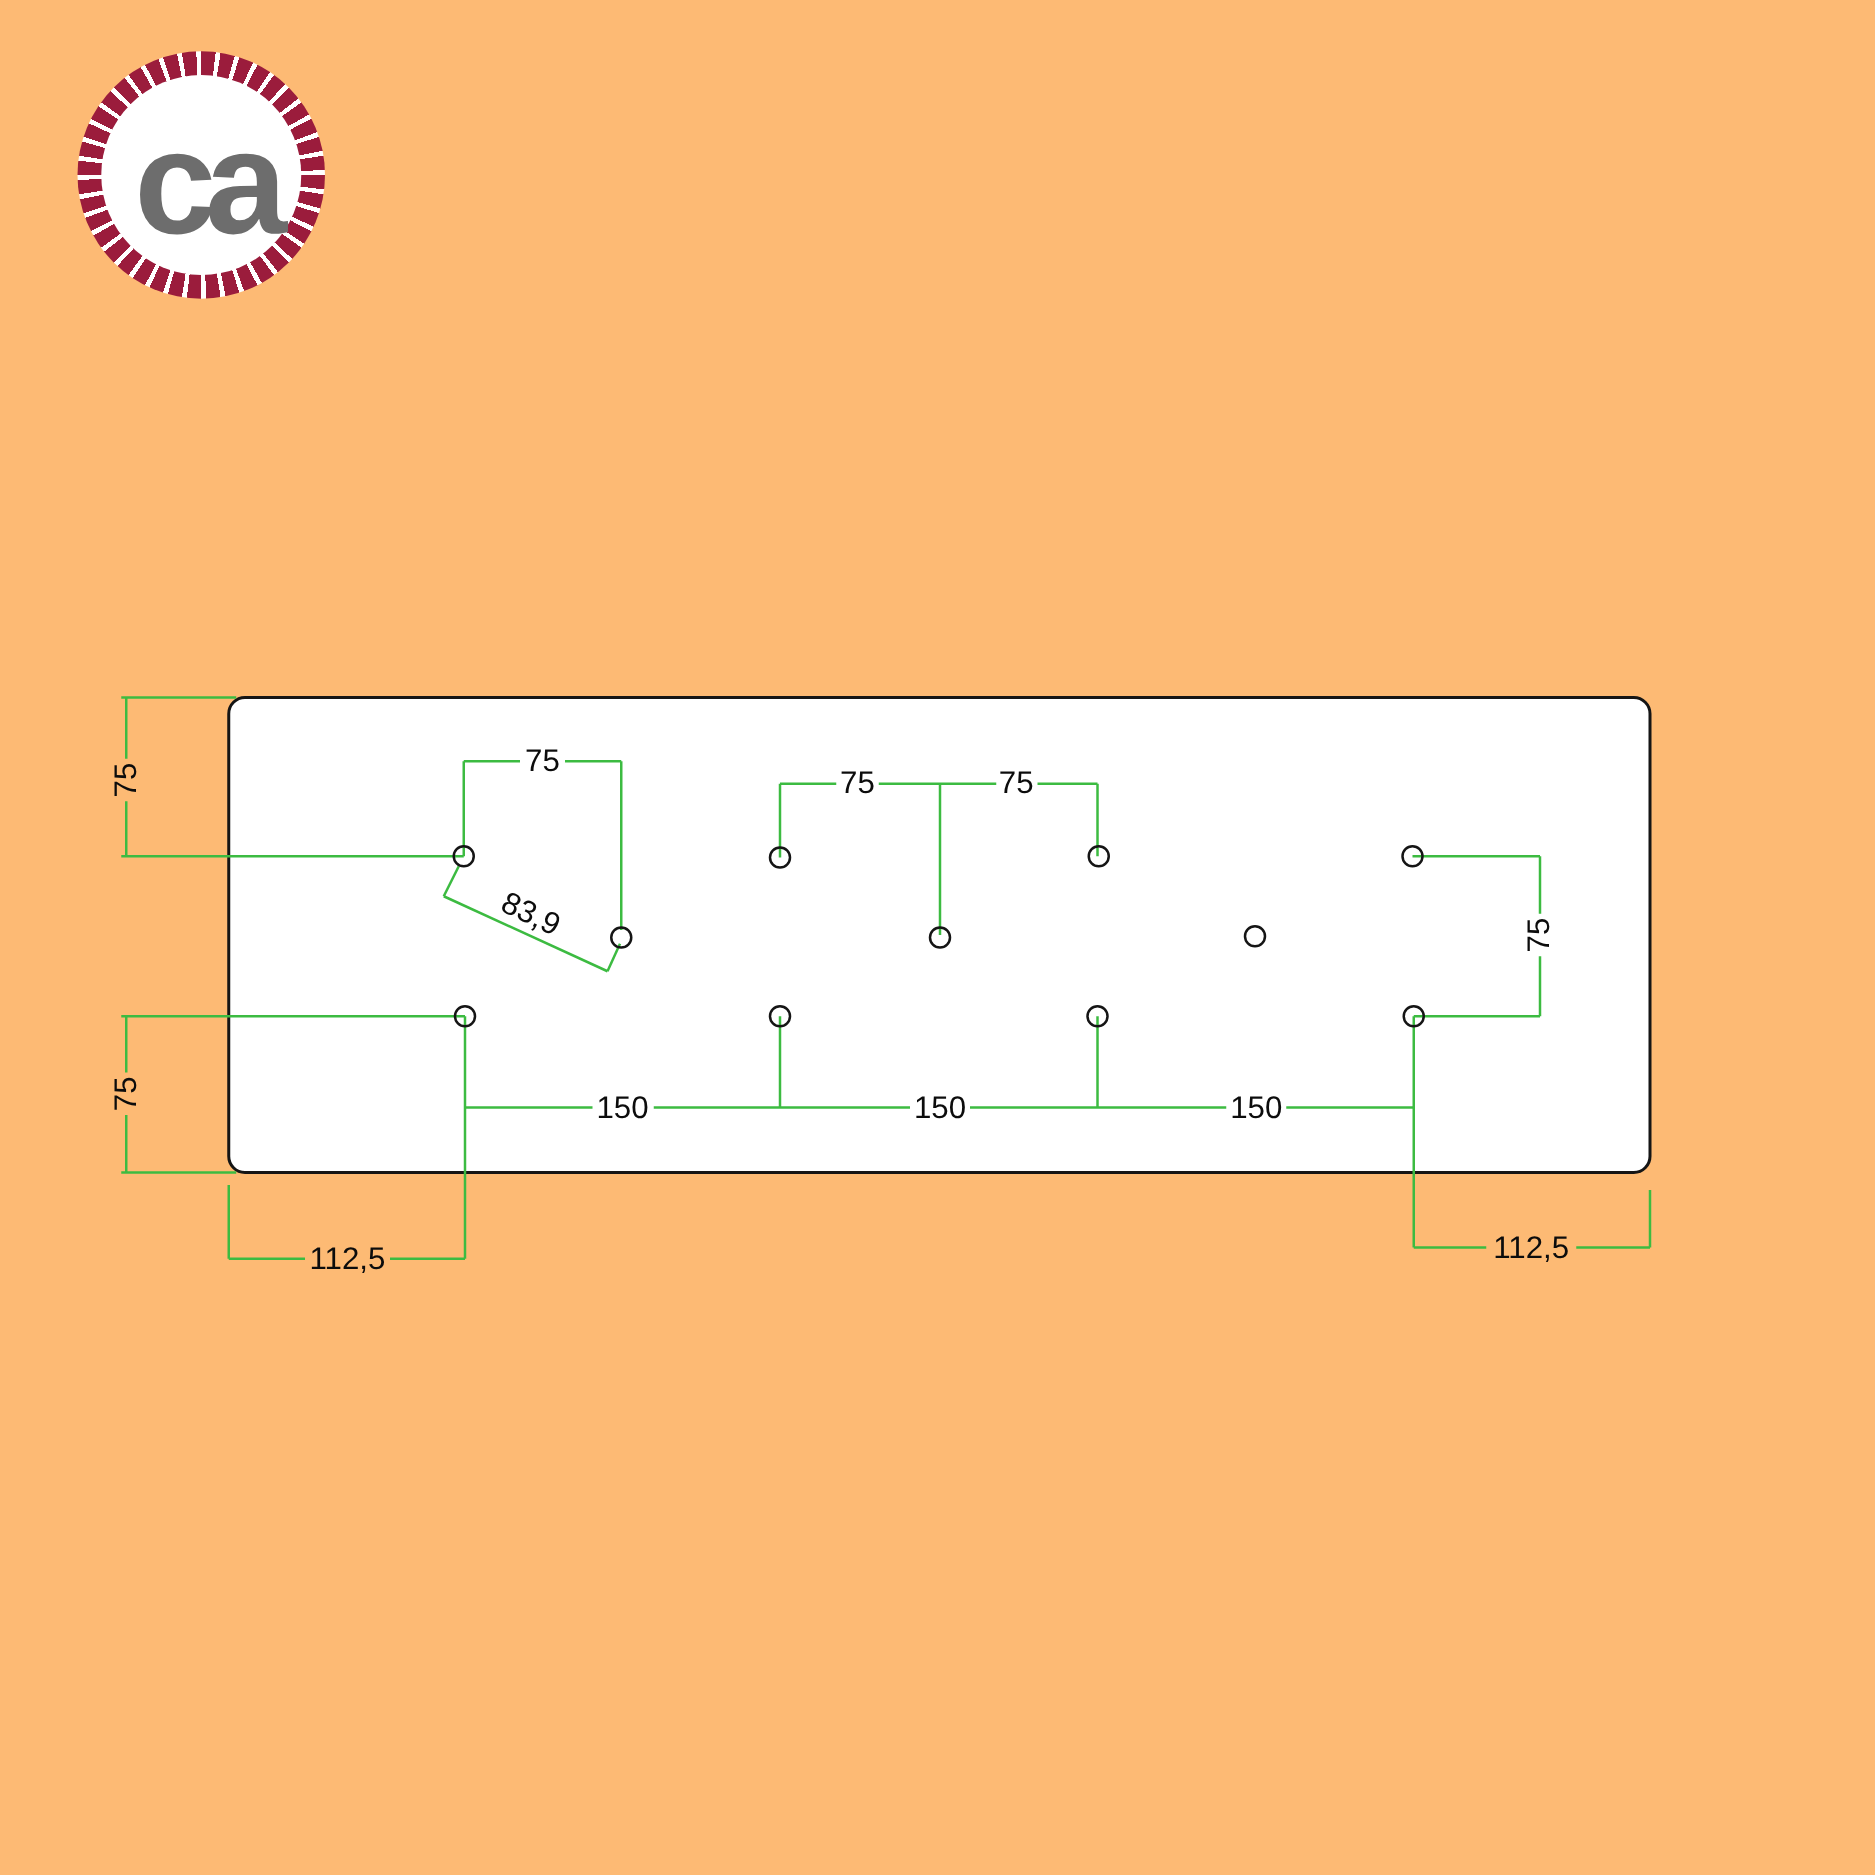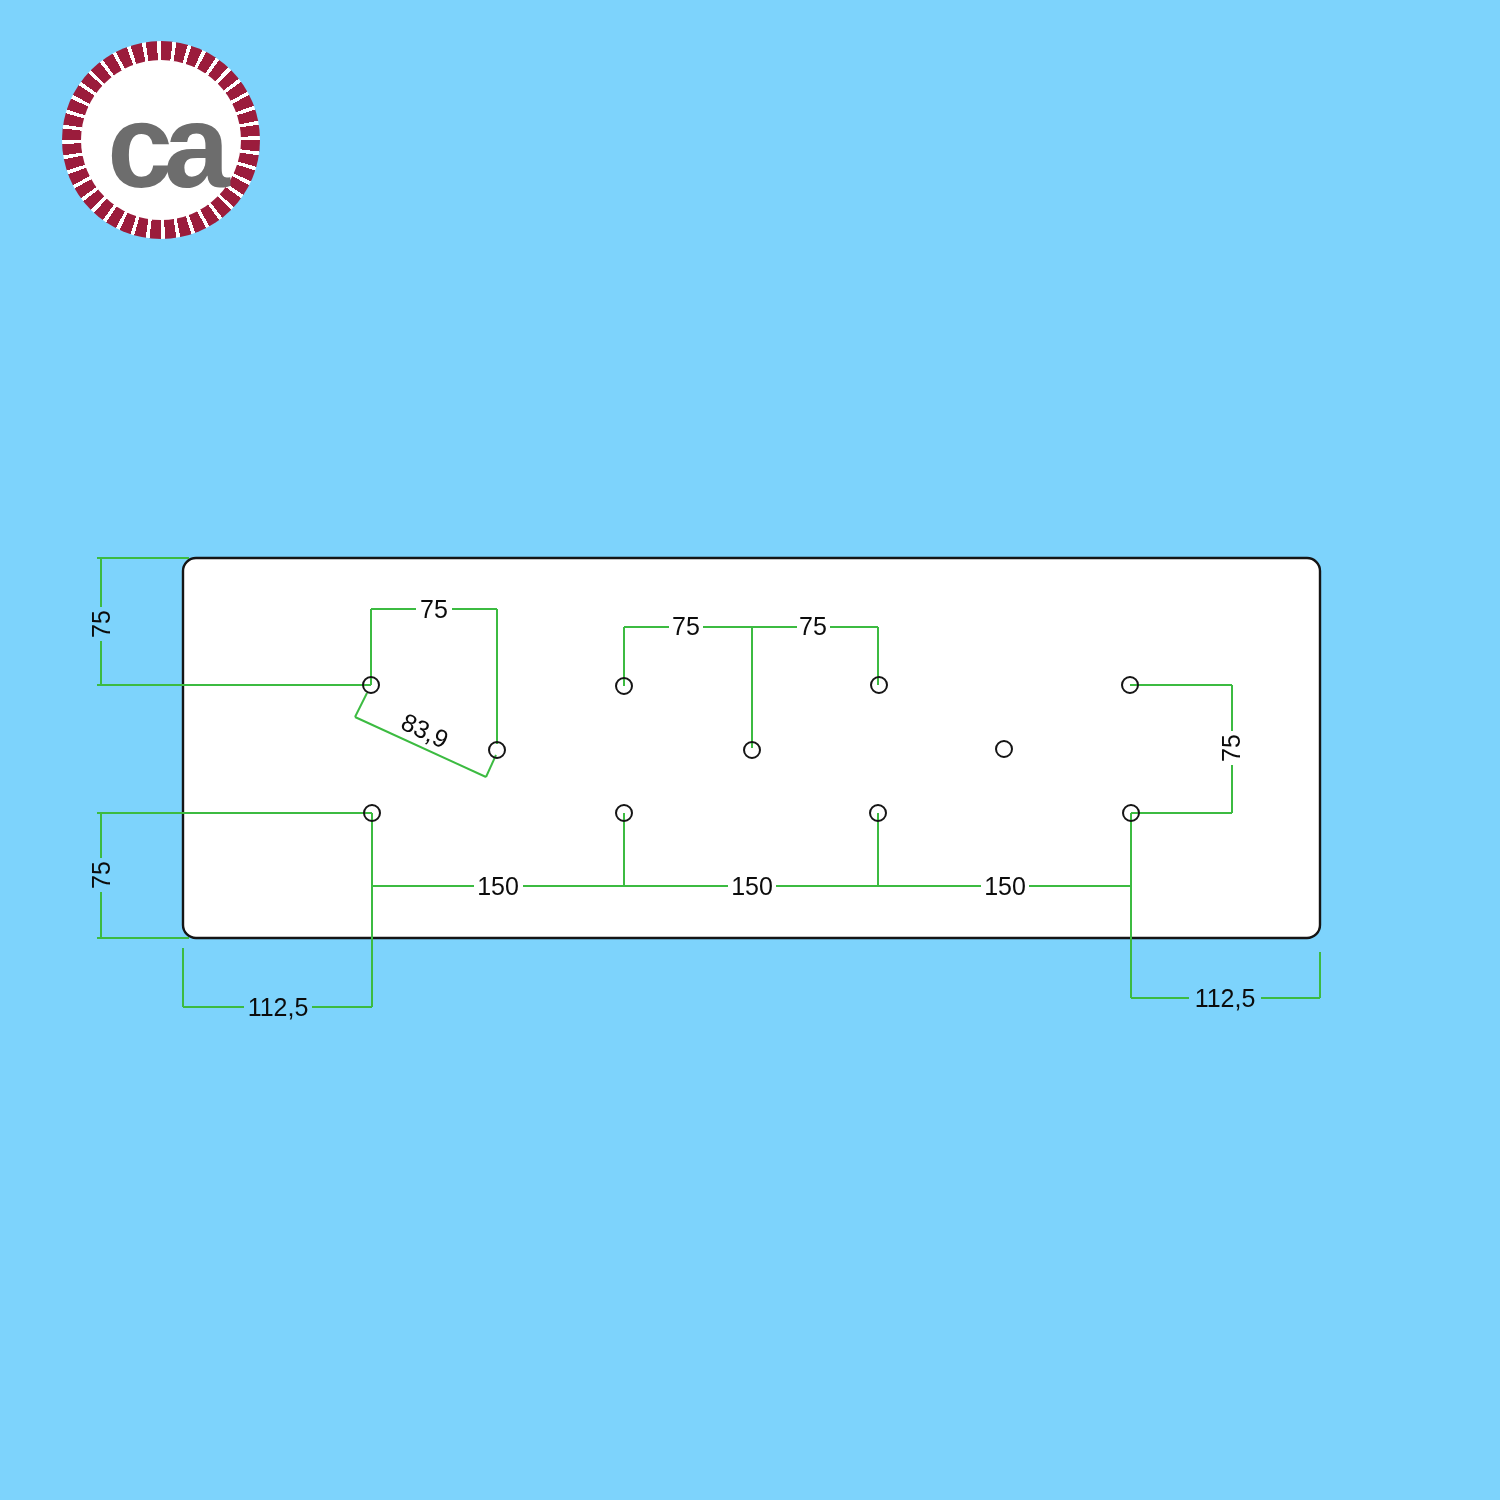--- a/index.html
+++ b/index.html
@@ -1,19 +1,19 @@
 <!DOCTYPE html>
 <html><head>
 <meta charset="utf-8">
 <style>
   html,body{margin:0;padding:0;background:#ffffff;}
   .canvas{
     position:relative;
     width:1500px;height:1500px;
-    background:#7dd3fc;
+    background:#fdba74;
     overflow:hidden;
     font-family:"Liberation Sans",sans-serif;
   }
   
   .logo{
     position:absolute;left:62px;top:41px;width:198px;height:198px;
   }
   .rope-ring{
     position:absolute;inset:0;border-radius:50%;
     background:repeating-conic-gradient(#9b1c3c 0deg 6.7deg,#ffffff 6.7deg 9deg);

